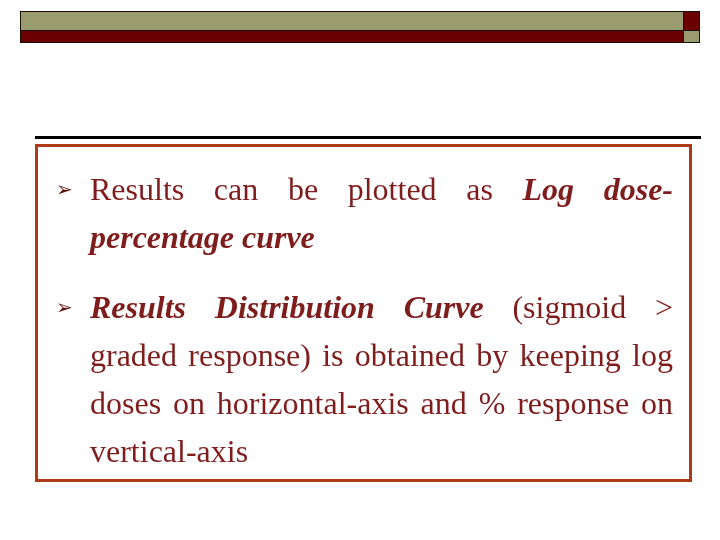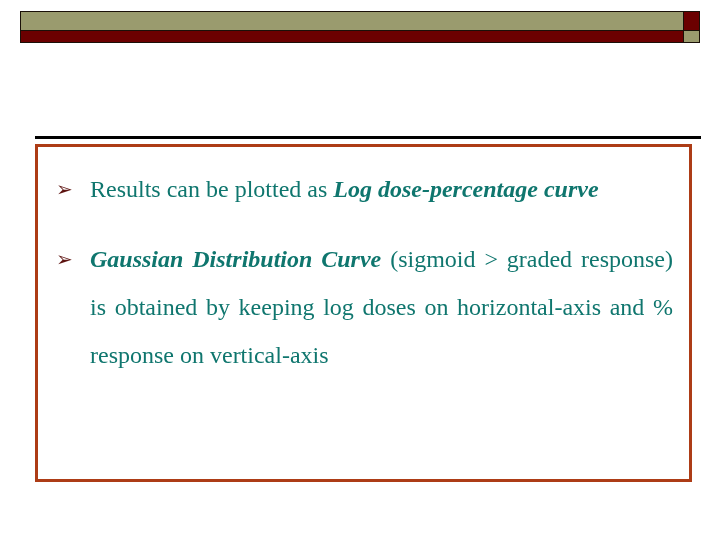--- a/index.html
+++ b/index.html
@@ -116,23 +116,23 @@
     font-size: 20px;
     line-height: 48px;
     text-align: left;
     padding-left: 8px;
     box-sizing: border-box;
     user-select: none;
   }
 
   .bullet-body {
     flex: 1 1 auto;
-    font-size: 24px;
+    font-size: 32px;
     line-height: 48px;
-    color: #0f766e;
+    color: #7f1d1d;
     text-align: justify;
     text-justify: inter-word;
   }
   .bullet-body > span { display: inline; }
 
   .em-bold-italic {
     font-weight: bold;
     font-style: italic;
   }
 
@@ -168,18 +168,18 @@
     <div class="bullet-item">
       <div class="bullet-marker">➢</div>
       <div class="bullet-body justify-block">
         <span>Results can be plotted as </span><span class="em-bold-italic">Log dose-percentage curve</span>
       </div>
     </div>
 
     <div class="bullet-item">
       <div class="bullet-marker">➢</div>
       <div class="bullet-body justify-block">
-        <span class="em-bold-italic">Gaussian Distribution Curve</span><span> (sigmoid &gt; graded response) is obtained by keeping log doses on horizontal-axis and % response on vertical-axis</span>
+        <span class="em-bold-italic">Results Distribution Curve</span><span> (sigmoid &gt; graded response) is obtained by keeping log doses on horizontal-axis and % response on vertical-axis</span>
       </div>
     </div>
 
   </div>
 </div>
 
 </body></html>

